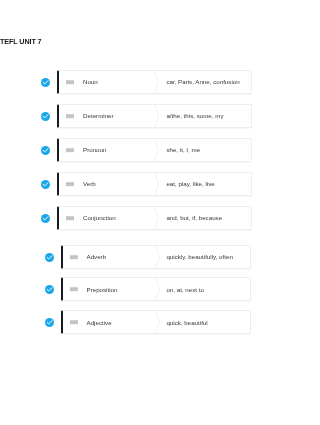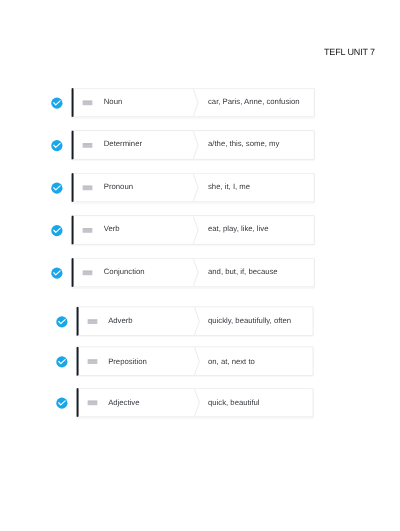--- a/index.html
+++ b/index.html
@@ -5,22 +5,22 @@
 <style>
   html,body{margin:0;padding:0;}
   body{
     width:300px;height:425px;background:#ffffff;
     font-family:"Liberation Sans",sans-serif;
     -webkit-font-smoothing:antialiased;
   }
   .page{position:relative;width:300px;height:425px;overflow:hidden;background:#ffffff;}
 
   .doc-title{
-    position:absolute;left:0;top:37px;width:300px;text-align:right;
-    font-size:7.2px;font-weight:400;color:#14171a;letter-spacing:-0.1px;
+    position:absolute;left:0;top:37px;width:300px;text-align:left;
+    font-size:7.2px;font-weight:700;color:#14171a;letter-spacing:-0.1px;
     will-change:opacity;
   }
 
   .rows{position:absolute;left:0;top:0;width:300px;height:425px;}
   .row{position:absolute;left:0;width:300px;height:24px;}
 
   
   .check{
     position:absolute;top:8.5px;width:9px;height:9px;border-radius:50%;
     background:#19a7e9;

